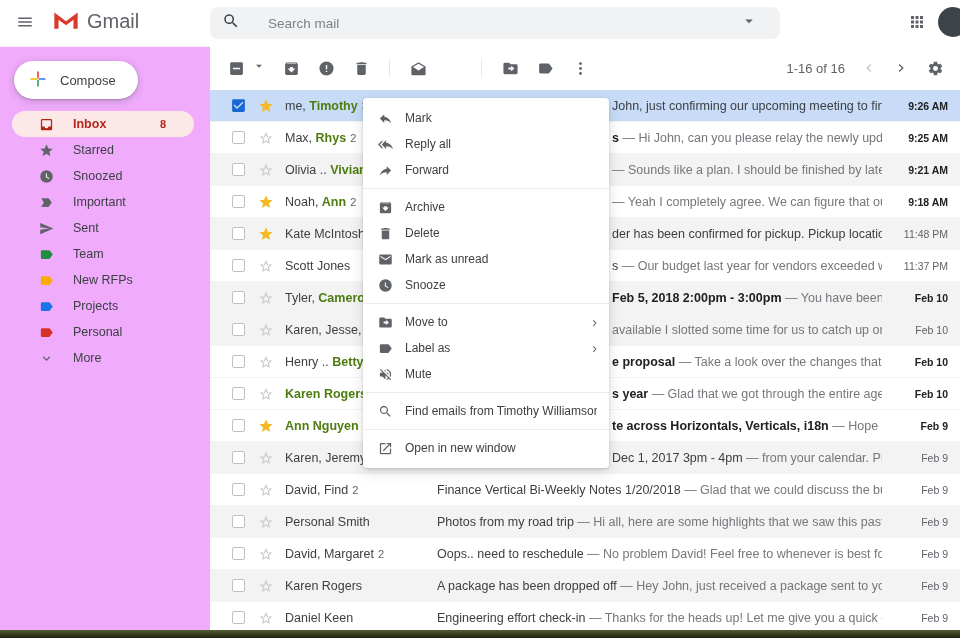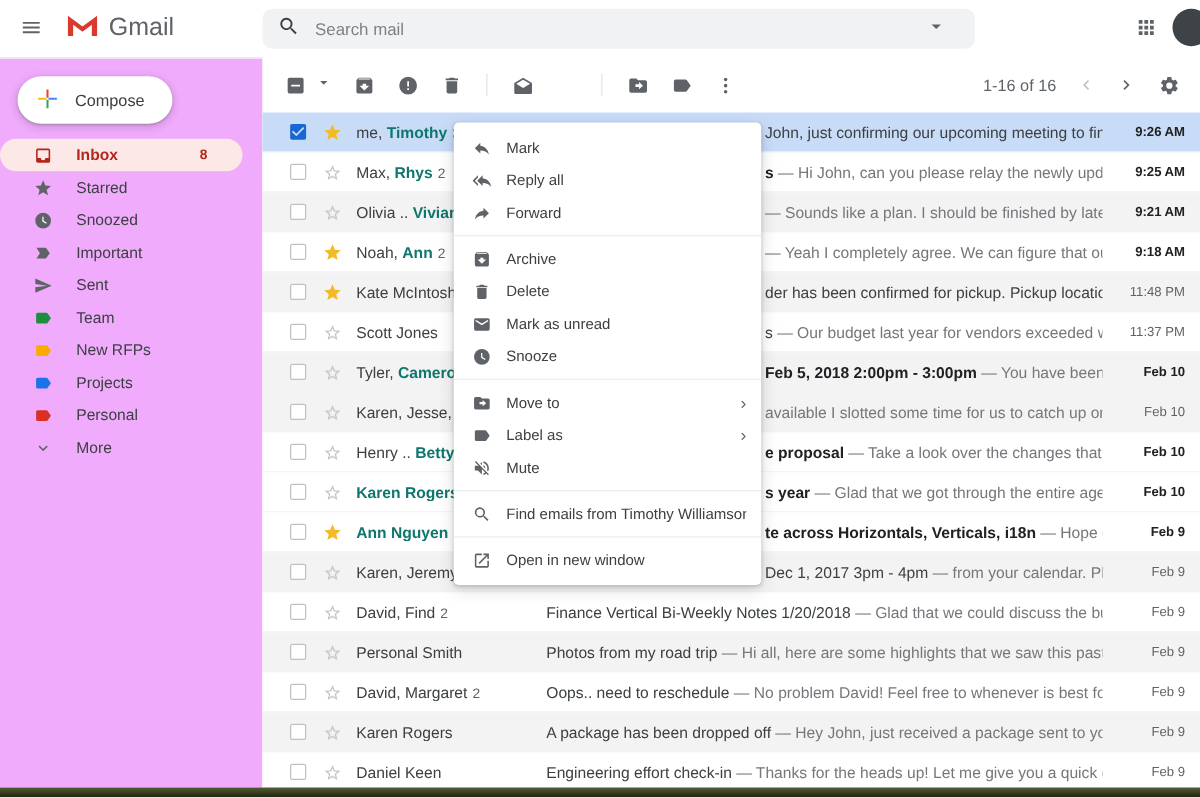--- a/index.html
+++ b/index.html
@@ -6,35 +6,35 @@
   *{box-sizing:border-box;}
   #app{position:relative;width:960px;height:638px;overflow:hidden;background:#fff;
        font-family:"Liberation Sans",sans-serif;color:#3c4043;}
 
   
   header{position:absolute;left:0;top:0;width:960px;height:46px;background:#fff;}
   .hamburger{position:absolute;left:16px;top:13px;color:#5f6368;cursor:pointer;}
   .logo{position:absolute;left:52px;top:9px;display:flex;align-items:center;gap:7px;}
   .logo-text{font-size:20px;color:#5f6368;}
   .searchbar{position:absolute;left:210px;top:7px;width:570px;height:32px;background:#f0f2f4;
-             border-radius:8px;display:flex;align-items:center;padding:0 12px;}
+             border-radius:8px;display:flex;align-items:center;padding:0 12px;gap:16px;}
   .search-ph{color:#7d8287;font-size:13.5px;margin-left:12px;flex:1;}
   .search-caret{color:#5f6368;margin-right:10px;}
   .apps{position:absolute;left:908px;top:13px;color:#5f6368;cursor:pointer;}
   .avatar{position:absolute;left:938px;top:7px;width:30px;height:30px;border-radius:50%;background:#3e4347;}
 
   
   aside{position:absolute;left:0;top:46px;width:210px;height:584px;background:#f0abfc;border-top:1px solid #f3f3f3;}
   .compose{position:absolute;left:14px;top:14px;height:38px;padding:0 22px 0 14px;border:none;border-radius:19px;
            background:#fff;display:flex;align-items:center;gap:12px;font-size:13px;color:#3c4043;
            font-family:"Liberation Sans",sans-serif;
            box-shadow:0 1px 2px rgba(60,64,67,.3),0 2px 6px 2px rgba(60,64,67,.15);cursor:pointer;}
   nav{position:absolute;top:64px;left:0;right:0;}
   .nav-item{height:26px;display:flex;align-items:center;padding-left:27px;font-size:12.5px;color:#3c4043;
-            position:relative;cursor:pointer;}
+            position:relative;cursor:pointer;margin-left:12px;}
   .nav-item.active{background:#fce8e6;color:#b3261c;font-weight:bold;margin-right:16px;border-radius:16px;}
   .nav-icon{width:18px;display:flex;align-items:center;color:#5f6368;}
   .nav-item.active .nav-icon{color:#b3261c;}
   .nav-label{margin-left:16px;white-space:nowrap;}
   .nav-badge{position:absolute;right:28px;font-size:11px;font-weight:bold;}
 
   
   main{position:absolute;left:210px;top:46px;width:750px;height:584px;background:#fff;}
   .toolbar{height:44px;display:flex;align-items:center;padding:0 16px;}
   #tb-left{display:flex;align-items:center;gap:15px;}
@@ -49,21 +49,21 @@
   #list{position:relative;}
   .row{height:32px;display:flex;align-items:center;position:relative;border-bottom:1px solid #f1f3f4;
        background:#fff;padding-left:22px;cursor:pointer;}
   .row.shade{background:#f3f3f3;}
   .row.selected{background:#c8dcf8;}
   .cb{width:13px;height:13px;border:1px solid #bdc1c6;border-radius:2px;margin-right:13px;flex:none;background:#fff;}
   .cb.checked{border:none;background:none;width:17px;height:17px;margin-left:-2px;margin-right:11px;display:flex;}
   .star{width:18px;margin-right:9px;flex:none;display:flex;color:#c4c7cb;}
   .star.on{color:#f3ba25;}
   .sender{width:152px;font-size:12.5px;color:#3c4043;white-space:nowrap;overflow:hidden;flex:none;}
-  .s-bold{font-weight:bold;color:#0f766e;}
+  .s-bold{font-weight:bold;color:#4d7c0f;}
   .s-count{color:#5f6368;font-size:11px;margin-left:4px;}
   .subject{position:absolute;left:227px;right:78px;top:0;height:32px;display:flex;align-items:center;
            overflow:hidden;font-size:12.5px;white-space:nowrap;}
   .row.covered .subject{left:402px;}
   .sub-bold{font-weight:bold;color:#202124;white-space:pre;}
   .sub-dark{color:#3c4043;white-space:pre;}
   .snippet{color:#74777b;white-space:pre;}
   .time{position:absolute;right:12px;top:0;height:32px;display:flex;align-items:center;font-size:10.5px;color:#5f6368;}
   .row.unread .time{font-weight:bold;color:#202124;}
 

